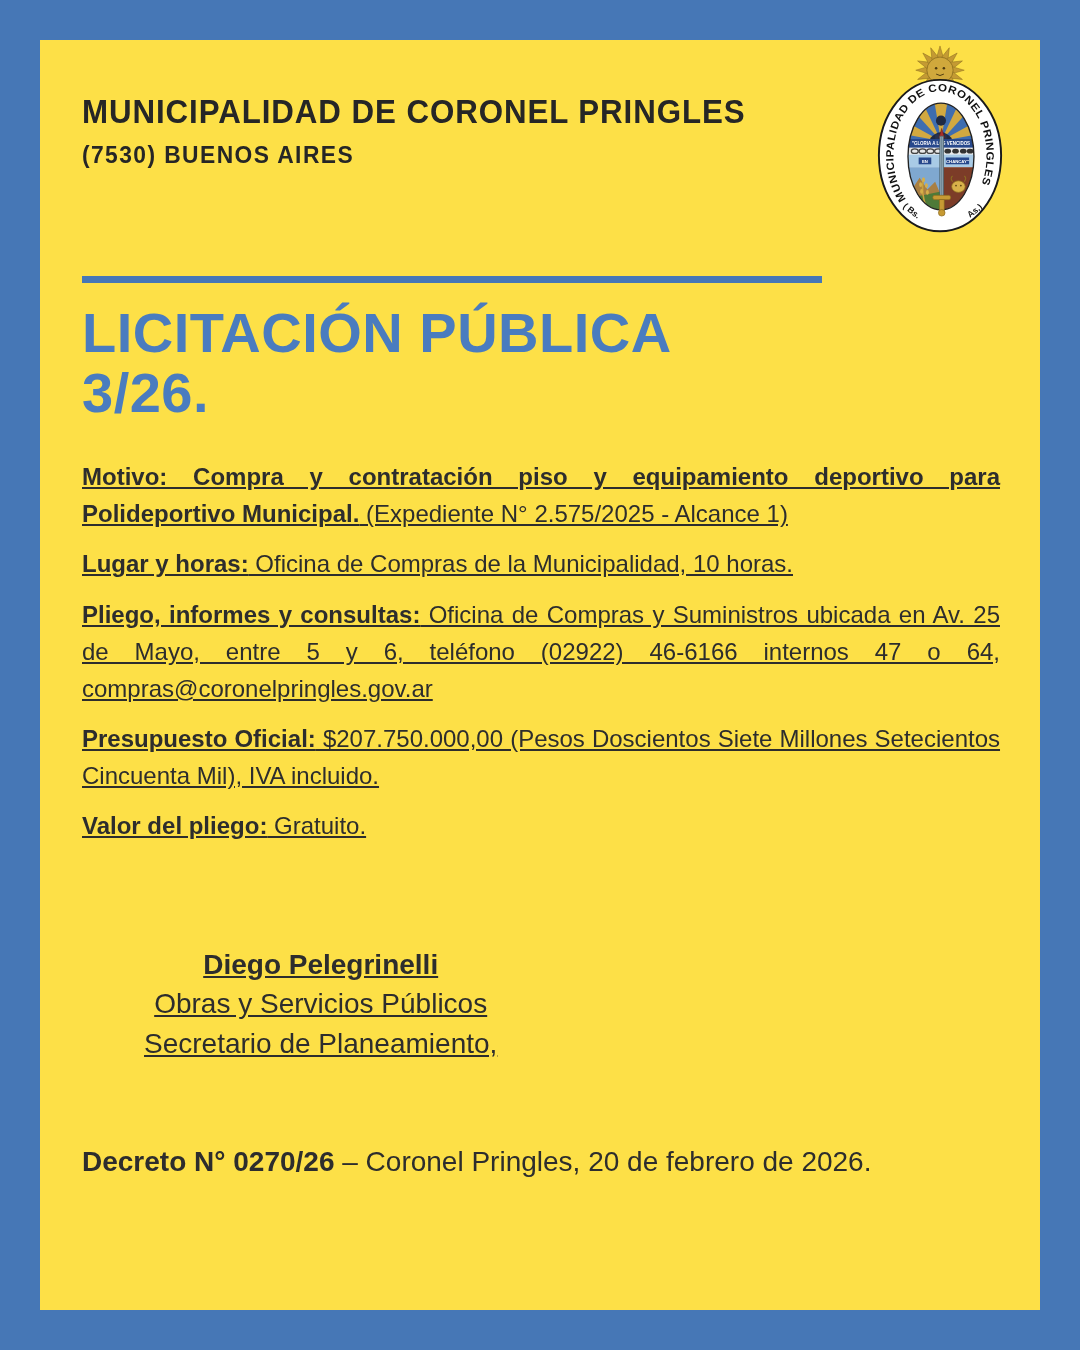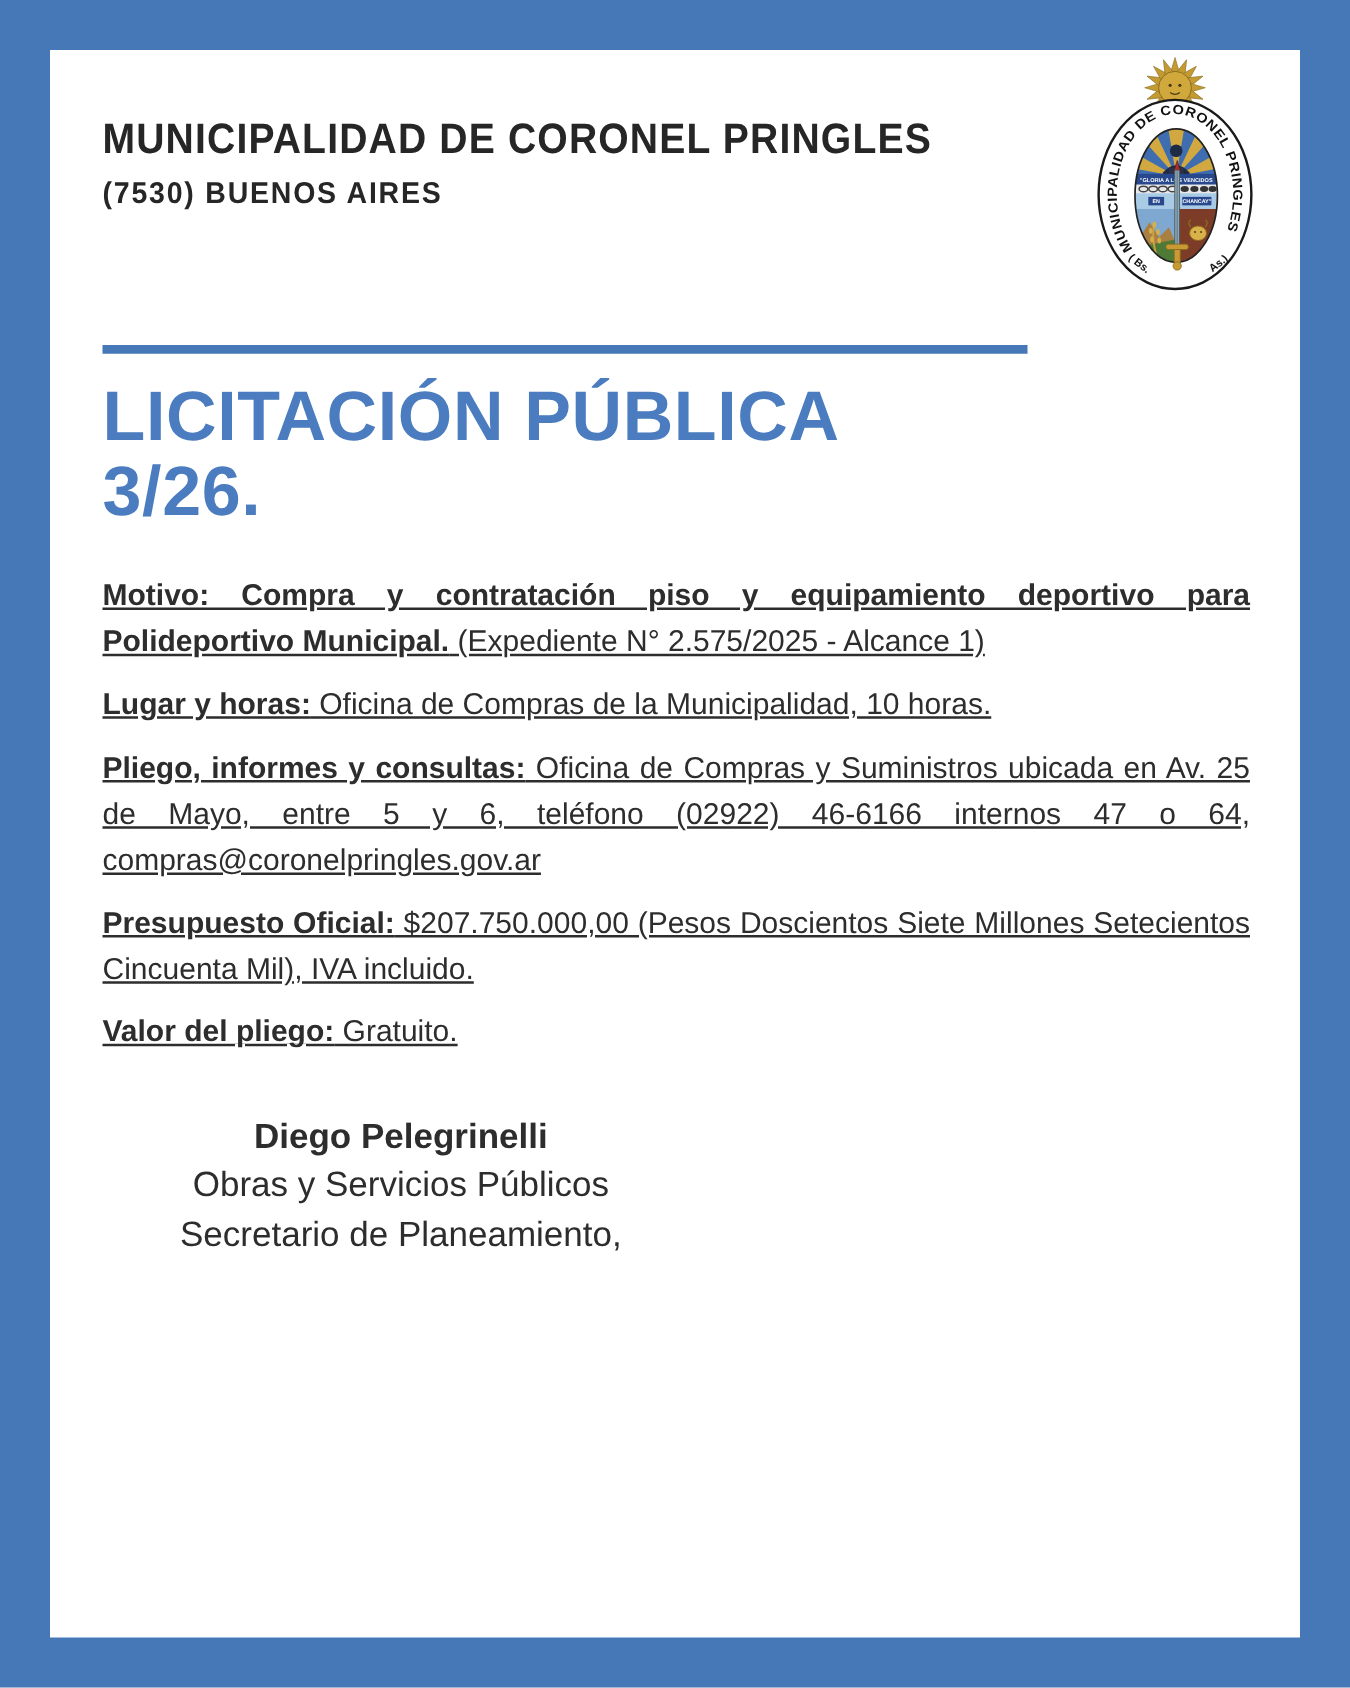--- a/index.html
+++ b/index.html
@@ -5,21 +5,21 @@
   html,body{margin:0;padding:0;}
   body{
     width:1080px;height:1350px;
     background:#4677b6;
     font-family:"Liberation Sans",sans-serif;
     position:relative;
     overflow:hidden;
   }
   .page{
     position:absolute;left:40px;top:40px;right:40px;bottom:40px;
-    background:#ffffff;
+    background:#fde047;
     box-sizing:border-box;
     padding:0 40px 0 42px;
     overflow:hidden;
     color:#2d2d2d;
   }
   .header{position:relative;height:196px;}
   .org{padding-top:52px;}
   .org-name{
     font-size:34px;font-weight:bold;color:#262626;
     letter-spacing:1px;white-space:nowrap;
@@ -39,21 +39,21 @@
   }
   .body-text{margin-top:34px;}
   .body-text p{
     margin:0 0 13px 0;
     font-size:24px;line-height:1.55;
     text-align:justify;
     text-decoration:underline;
   }
   .lead{font-weight:bold;}
   .signatures{
-    display:flex;margin-top:44px;
+    display:flex;margin-top:100px;text-decoration:underline;
   }
   .sig{text-align:center;font-size:28px;line-height:1.42;}
   .sig-left{flex:0 0 52%;}
   .sig-right{flex:0 0 48%;}
   .sig-name{font-weight:bold;}
   .decree{
     margin-top:82px;
     font-size:28px;
   }
   .decree .lead{font-weight:bold;}
@@ -196,14 +196,17 @@
   </div>
 
   <div class="signatures">
     <div class="sig sig-left">
       <div class="sig-name">Diego Pelegrinelli</div>
       <div>Obras y Servicios Públicos</div>
       <div>Secretario de Planeamiento,</div>
     </div>
   </div>
 
+  <div class="decree">
+    <span class="lead">Decreto N° 0270/26</span><span> – Coronel Pringles, 20 de febrero de 2026.</span>
+  </div>
 
 </div>
 
 </body></html>

